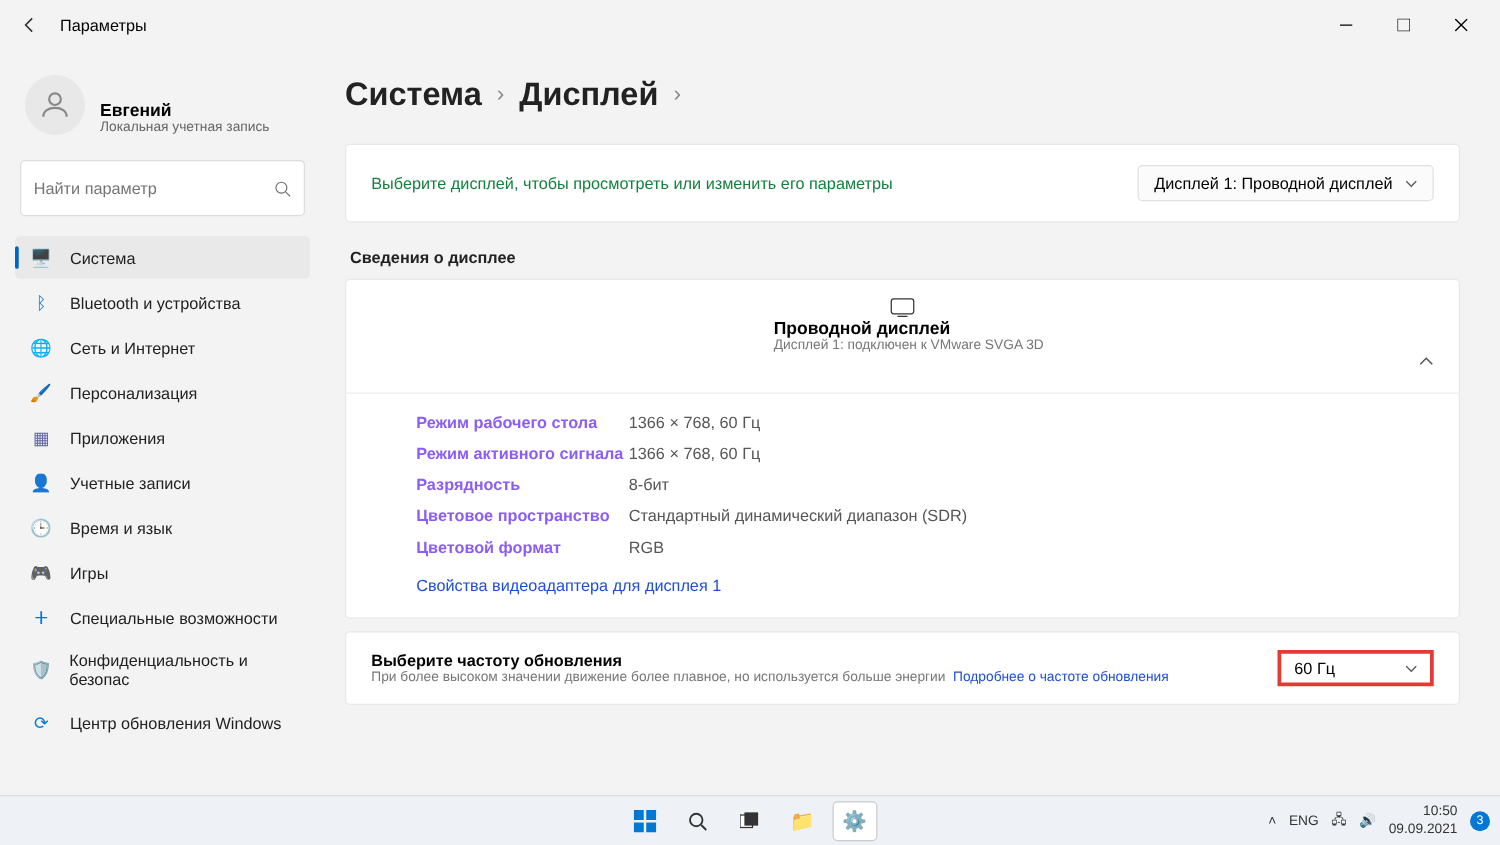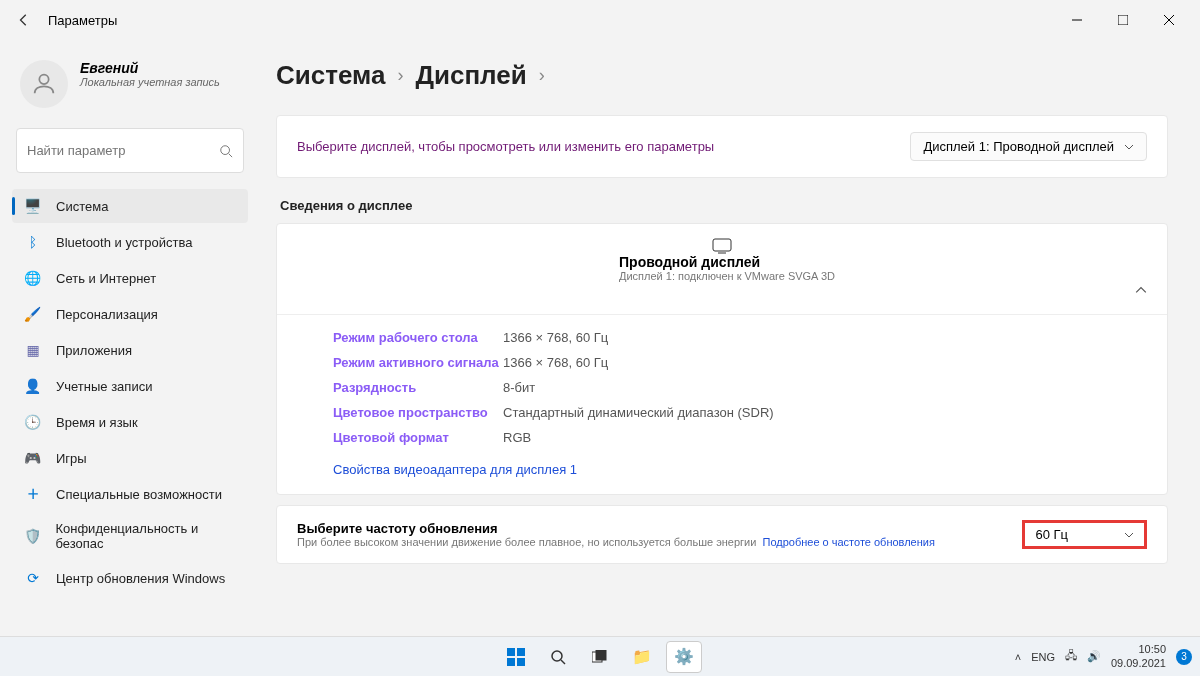--- a/index.html
+++ b/index.html
@@ -4,38 +4,38 @@
 <style>
 * { margin: 0; padding: 0; box-sizing: border-box; font-family: "Segoe UI", Arial, sans-serif; }
 body { width: 1200px; height: 676px; background: #f3f3f3; overflow: hidden; position: relative; }
 .titlebar { height: 40px; display: flex; align-items: center; padding: 0 8px; }
 .back-btn { width: 32px; height: 32px; display: flex; align-items: center; justify-content: center; cursor: pointer; }
 .title-text { font-size: 13px; color: #000; margin-left: 8px; }
 .win-controls { margin-left: auto; display: flex; }
 .win-btn { width: 46px; height: 32px; display: flex; align-items: center; justify-content: center; cursor: pointer; }
 .content { display: flex; height: 596px; }
 .sidebar { width: 260px; padding: 8px 12px; }
-.user-block { display: flex; align-items: flex-start; padding: 12px 8px 20px; gap: 12px; font-style: italic; }
+.user-block { display: flex; align-items: flex-end; padding: 12px 8px 20px; gap: 12px; }
 .avatar { width: 48px; height: 48px; border-radius: 50%; background: #e8e8e8; display: flex; align-items: center; justify-content: center; }
 .user-name { font-size: 14px; font-weight: 600; color: #000; }
 .user-sub { font-size: 11px; color: #666; }
 .search-box { display: flex; align-items: center; background: #fff; border: 1px solid #ddd; border-radius: 4px; padding: 14px 10px; margin: 0 4px 16px; }
 .search-input { border: none; outline: none; flex: 1; font-size: 13px; background: transparent; }
 .nav { display: flex; flex-direction: column; gap: 2px; }
 .nav-item { display: flex; align-items: center; gap: 14px; padding: 8px 12px; border-radius: 4px; cursor: pointer; font-size: 13px; color: #222; }
 .nav-item.selected { background: #e9e9e9; position: relative; }
 .nav-item.selected::before { content: ''; position: absolute; left: 0; top: 8px; bottom: 8px; width: 3px; background: #0067c0; border-radius: 2px; }
 .nav-icon { width: 18px; height: 18px; display: flex; align-items: center; justify-content: center; font-size: 14px; }
 .main { flex: 1; padding: 8px 32px 8px 16px; overflow-y: auto; }
 .breadcrumb { display: flex; align-items: center; gap: 12px; margin: 12px 0 24px; }
 .bc-item { font-size: 26px; font-weight: 600; color: #222; cursor: pointer; }
 .bc-sep { font-size: 18px; color: #888; }
 .card { background: #fff; border: 1px solid #e8e8e8; border-radius: 4px; margin-bottom: 10px; }
 .card-row { display: flex; align-items: center; padding: 16px 20px; }
-.card-text { font-size: 13px; color: #701a75; flex: 1; }
+.card-text { font-size: 13px; color: #15803d; flex: 1; }
 .dropdown { display: flex; align-items: center; gap: 10px; background: #fbfbfb; border: 1px solid #e0e0e0; border-radius: 4px; padding: 6px 12px; font-size: 13px; cursor: pointer; }
 .section-heading { font-size: 13px; font-weight: 600; color: #222; margin: 20px 0 10px 4px; }
 .info-head { display: flex; align-items: center; padding: 14px 20px; border-bottom: 1px solid #eee; flex-direction: column; }
 .info-icon { width: 34px; display: flex; align-items: center; justify-content: center; }
 .info-title { font-size: 14px; font-weight: 600; }
 .info-sub { font-size: 11px; color: #777; }
 .chev { margin-left: auto; color: #555; }
 .detail-row { display: flex; padding: 5px 20px 5px 56px; font-size: 13px; }
 .detail-label { width: 170px; font-weight: 600; color: #8b5cf6; }
 .detail-value { color: #555; }

